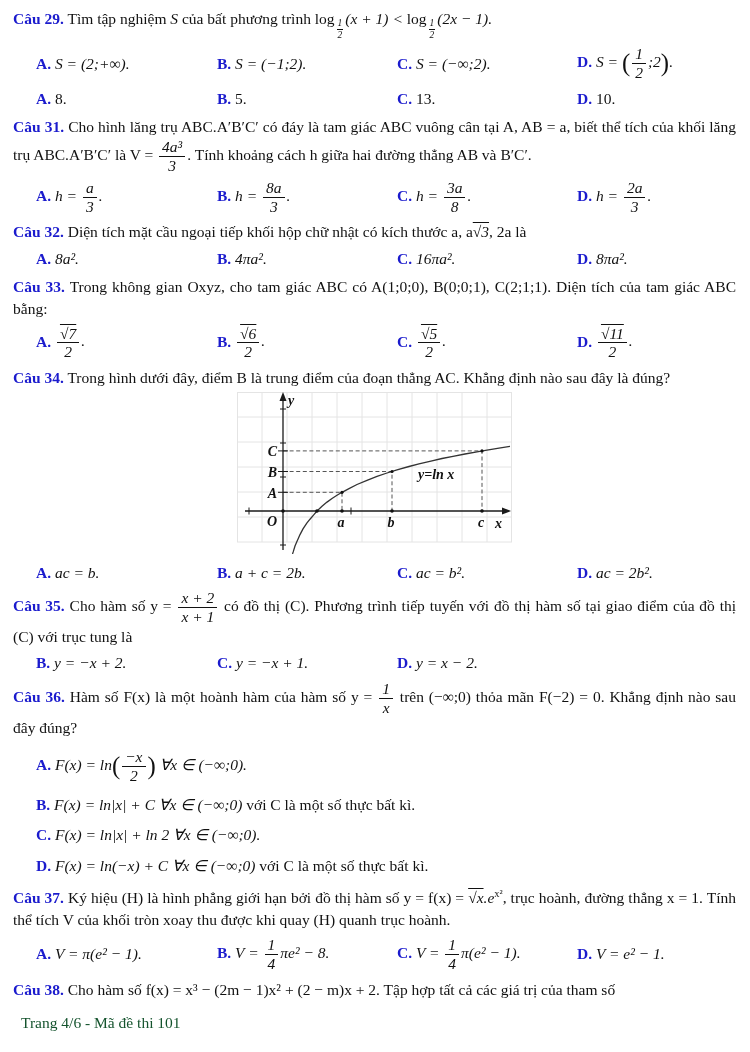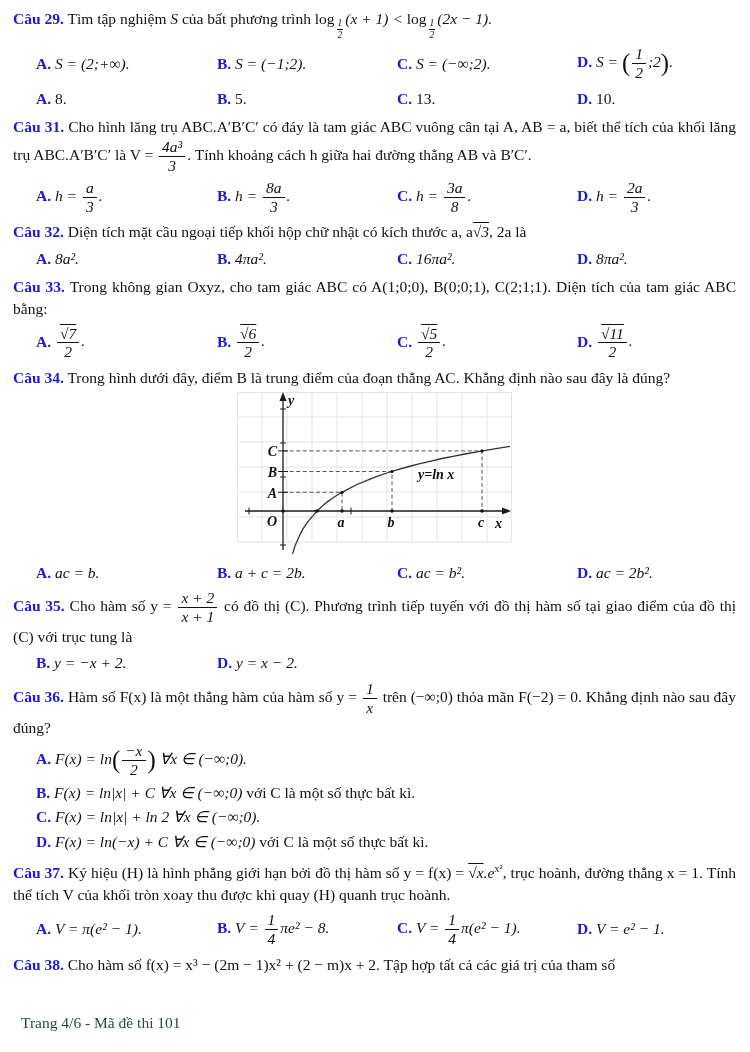--- a/index.html
+++ b/index.html
@@ -9,21 +9,21 @@
     background:#ffffff; color:#111;
     font-family:"Liberation Serif", serif; font-size:15.5px;
   }
   .qp { margin:0; line-height:1.45; text-align:justify; }
   .ql { color:#1b1bcd; }
   .answers {
     display:grid; grid-template-columns:181px 180px 180px 1fr;
     padding-left:23px; margin:4px 0 6px; align-items:center;
   }
   .vans { padding-left:23px; margin:2px 0 8px; }
-  .vans .ansrow { margin:3px 0; line-height:1.4; }
+  .vans .ansrow { margin:9px 0; line-height:1.4; }
   .ak { color:#1b1bcd; }
   .ans { line-height:1.4; }
   .mi { font-style:italic; }
   .rad { text-decoration:overline; }
   sub.si { font-size:10px; font-style:italic; }
   sup.ss { font-size:10.5px; }
   .frac { display:inline-block; text-align:center; vertical-align:middle; line-height:1.15; margin:0 2px; }
   .fn { display:block; border-bottom:1px solid #111; padding:0 3px; }
   .fd { display:block; padding:0 3px; }
   .logb { display:inline-block; text-align:center; font-size:9.5px; line-height:1.2; vertical-align:-14px; margin:0 2px; }
@@ -138,26 +138,27 @@
     <span class="ans"><b class="ak">C.</b> <span class="mi">ac = b².</span></span>
     <span class="ans"><b class="ak">D.</b> <span class="mi">ac = 2b².</span></span>
   </div>
 
   <p class="qp">
     <b class="ql">Câu 35.</b>
     <span>Cho hàm số y = </span><span class="frac mi"><span class="fn">x + 2</span><span class="fd">x + 1</span></span><span> có đồ thị (C). Phương trình tiếp tuyến với đồ thị hàm số tại giao điểm của đồ thị (C) với trục tung là</span>
   </p>
   <div class="answers">
     <span class="ans"><b class="ak">B.</b> <span class="mi">y = −x + 2.</span></span>
+    <span class="ans"><b class="ak">C.</b> <span class="mi">y = −x + 1.</span></span>
     <span class="ans"><b class="ak">D.</b> <span class="mi">y = x − 2.</span></span>
   </div>
 
   <p class="qp">
     <b class="ql">Câu 36.</b>
-    <span>Hàm số F(x) là một thẳng hàm của hàm số y = </span><span class="frac mi"><span class="fn">1</span><span class="fd">x</span></span><span> trên (−∞;0) thỏa mãn F(−2) = 0. Khẳng định nào sau đây đúng?</span>
+    <span>Hàm số F(x) là một hoành hàm của hàm số y = </span><span class="frac mi"><span class="fn">1</span><span class="fd">x</span></span><span> trên (−∞;0) thỏa mãn F(−2) = 0. Khẳng định nào sau đây đúng?</span>
   </p>
   <div class="vans">
     <div class="ansrow"><b class="ak">A.</b> <span class="mi"><span>F(x) = ln</span><span class="bp">(</span><span class="frac"><span class="fn">−x</span><span class="fd">2</span></span><span class="bp">)</span><span> ∀x ∈ (−∞;0).</span></span></div>
     <div class="ansrow"><b class="ak">B.</b> <span class="mi">F(x) = ln|x| + C  ∀x ∈ (−∞;0)</span><span> với C là một số thực bất kì.</span></div>
     <div class="ansrow"><b class="ak">C.</b> <span class="mi">F(x) = ln|x| + ln 2 ∀x ∈ (−∞;0).</span><span></span></div>
     <div class="ansrow"><b class="ak">D.</b> <span class="mi">F(x) = ln(−x) + C  ∀x ∈ (−∞;0)</span><span> với C là một số thực bất kì.</span></div>
   </div>
 
   <p class="qp">
     <b class="ql">Câu 37.</b>

